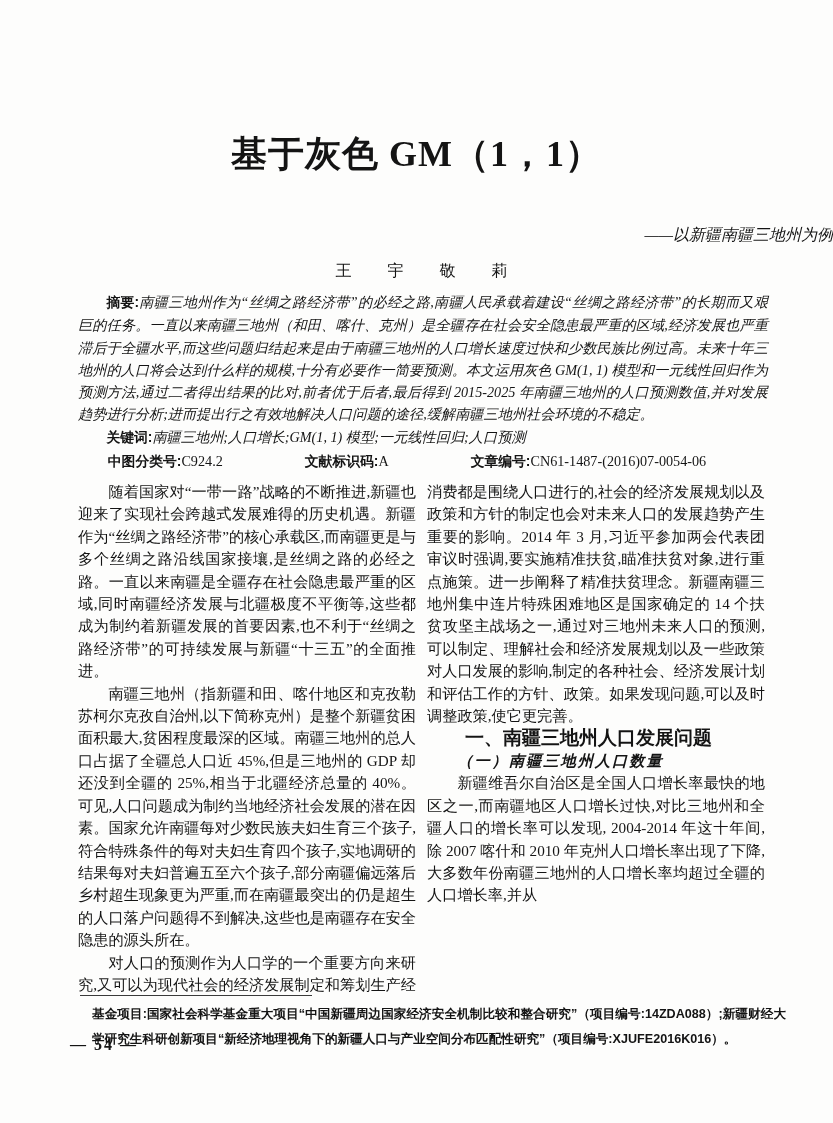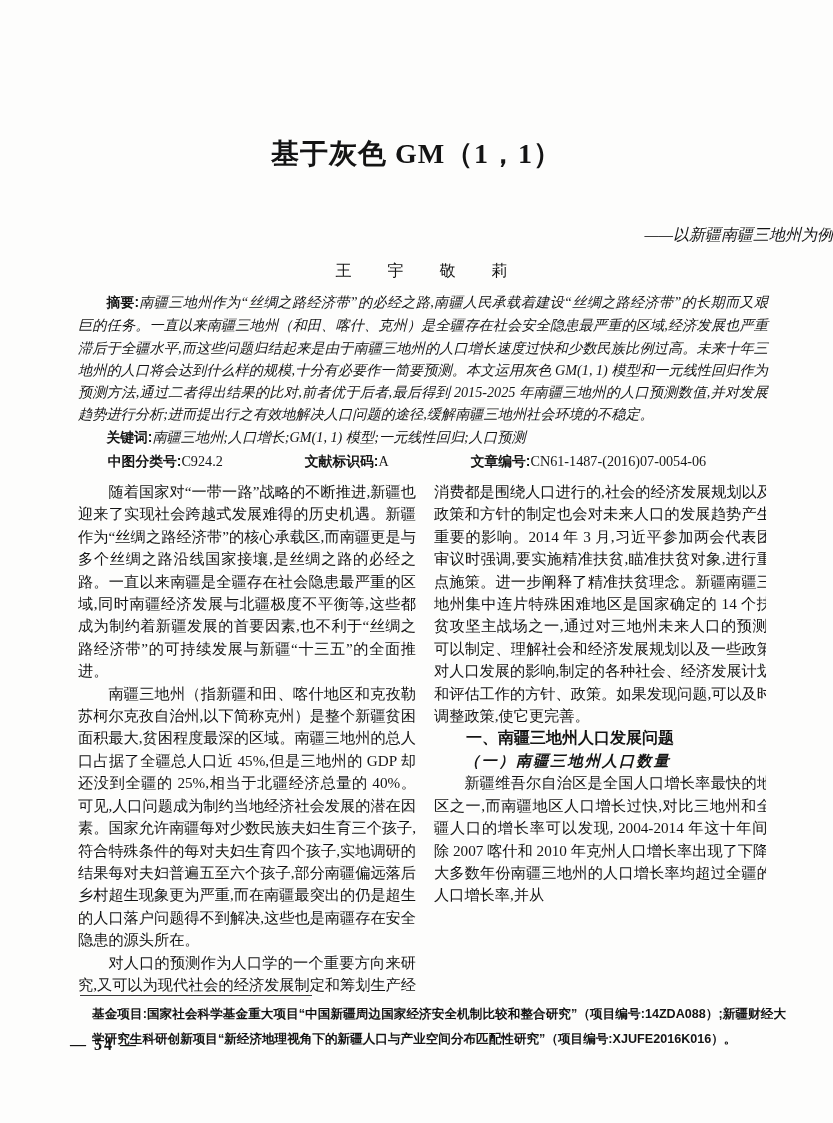--- a/index.html
+++ b/index.html
@@ -9,21 +9,21 @@
     margin:0 auto;
     background:#fdfdfc;
     color:#141414;
     font-family:"Liberation Serif", serif;
     overflow:hidden;
   }
   
   .title {
     position:absolute; top:134px; left:0; width:100%;
     text-align:center;
-    font-size:28px; font-weight:bold;
+    font-size:36px; font-weight:bold;
     line-height:40px; letter-spacing:1px;
   }
   .subtitle {
     position:absolute; top:225px; left:0; width:100%;
     text-align:right;
     font-size:16px; font-style:italic;
   }
   .authors {
     position:absolute; top:261px; left:0; width:100%;
     text-align:center;
@@ -43,32 +43,32 @@
     font-size:13.8px;
   }
   .meta-row {
     display:flex; gap:82px;
     margin-left:2.1em; margin-top:1px;
   }
   .meta-row .val { font-family:"Liberation Serif", serif; }
   
   .columns {
     position:absolute; top:481px; left:78px; width:688px; height:512px;
-    display:flex; gap:18px;
+    display:flex; gap:11px;
     font-size:15.2px; line-height:22.4px;
     text-align:justify;
     overflow:hidden;
   }
   .col { width:338px; flex:0 0 338px; }
   .col p { margin:0; text-indent:2em; }
   .col p.cont { text-indent:0; }
   .sec-heading {
     margin:0; text-indent:2em;
     font-family:"Liberation Sans", sans-serif;
-    font-weight:bold; font-size:16px; line-height:22.4px;
+    font-weight:bold; font-size:19px; line-height:22.4px;
   }
   .sub-heading {
     margin:0; text-indent:2em;
     font-style:italic; font-weight:bold;
     font-size:15.2px; line-height:22.4px;
     letter-spacing:2px;
   }
   
   .footnote-rule {
     position:absolute; top:995px; left:80px; width:232px;

